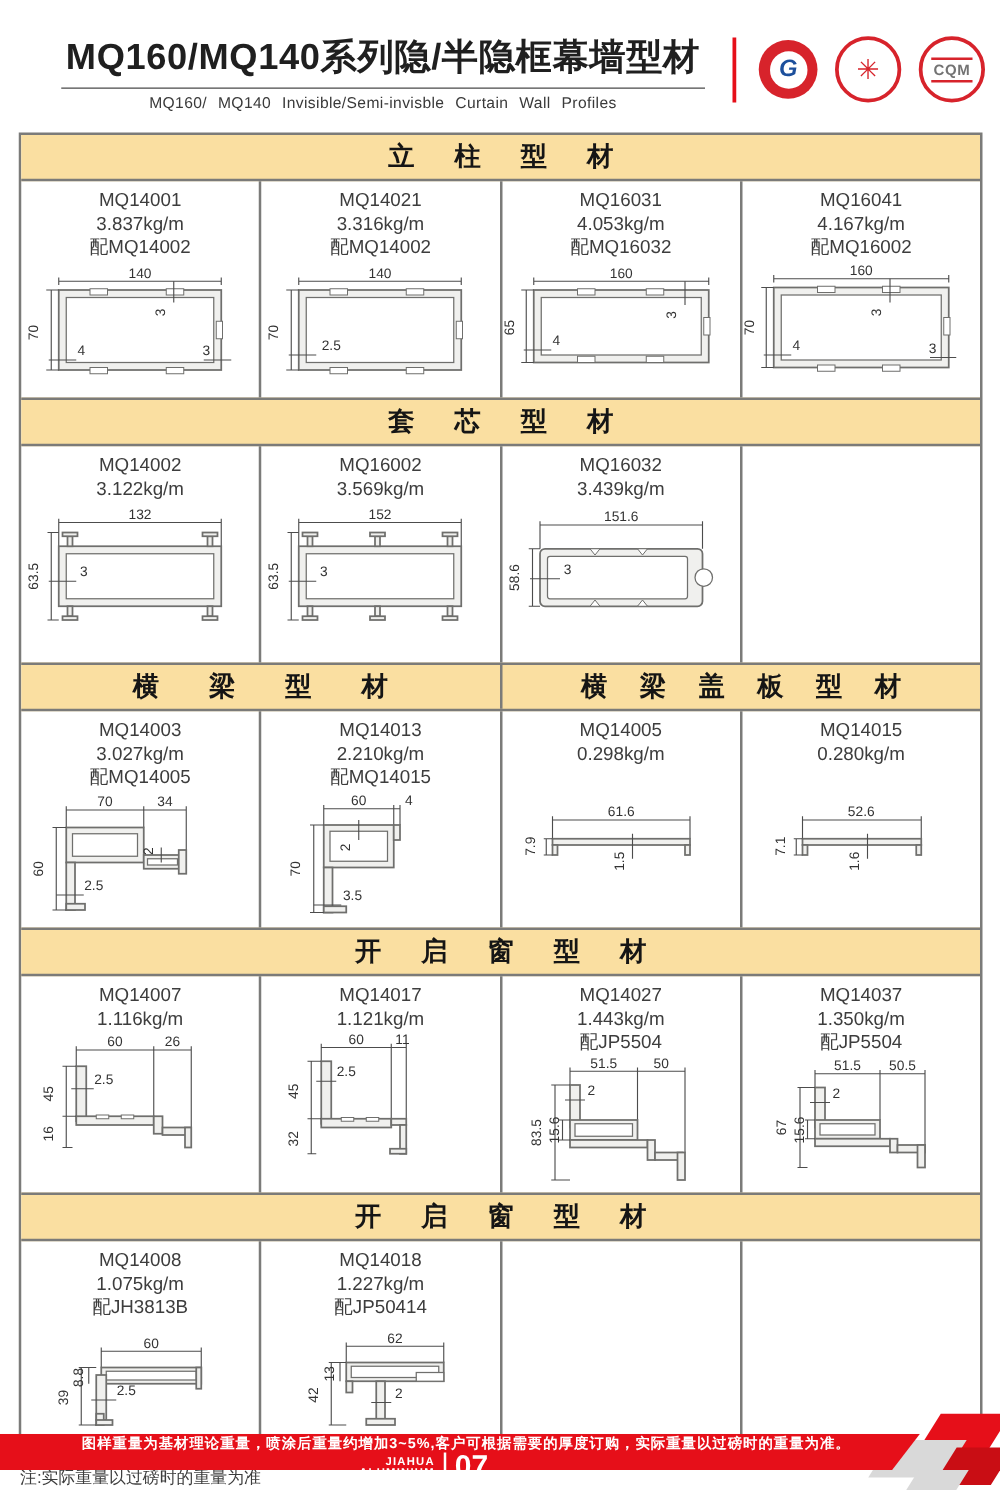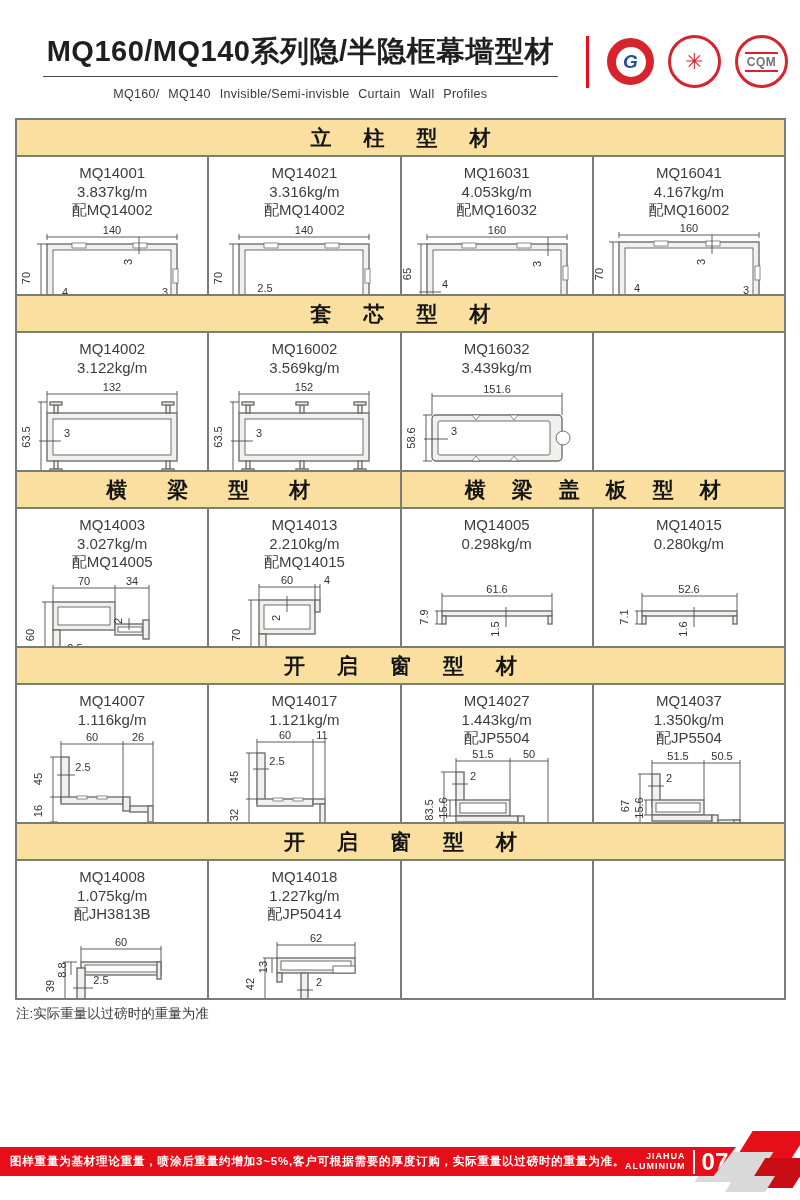--- a/index.html
+++ b/index.html
@@ -2,21 +2,21 @@
 <html><head>
 <meta charset="utf-8">
 <style>
   html,body{margin:0;padding:0;}
   body{width:800px;height:1200px;position:relative;background:#fff;overflow:hidden;
        font-family:"Liberation Sans","DejaVu Sans",sans-serif;color:#222;}
   
   .hdr{display:flex;align-items:center;justify-content:flex-end;gap:14px;padding:22px 12px 0 0;}
   .titleblock{text-align:center;}
   .title{font-size:29px;font-weight:bold;color:#1f1f1f;letter-spacing:0.5px;
-         border-bottom:1.5px solid #4a4a4a;padding:0 4px 4px 4px;margin:10px;}
+         border-bottom:1.5px solid #4a4a4a;padding:0 4px 4px 4px;margin:4px;}
   .subtitle{font-size:12.5px;font-weight:normal;color:#3a3a3a;margin-top:3px;word-spacing:5px;letter-spacing:0.3px;}
   .hdr-div{width:3px;height:52px;background:#e60f19;margin:0 4px;}
   .logo{width:47px;height:47px;border-radius:50%;position:relative;flex:0 0 auto;
         display:flex;align-items:center;justify-content:center;}
   .logo-gb{background:#d7232b;}
   .logo-gb .inner{width:30px;height:30px;border-radius:50%;background:#fff;
         display:flex;align-items:center;justify-content:center;
         font-weight:bold;font-style:italic;font-size:19px;color:#1c4f9c;}
   .logo-ring{border:3px solid #d7232b;background:#fff;}
   .logo-star{font-size:22px;color:#d7232b;line-height:1;}
@@ -26,39 +26,39 @@
   .tbl{margin:17px 14px 0 15px;border:2px solid #7b7b79;}
   .sec{background:#fadfa1;height:35px;line-height:35px;text-align:center;
        font-size:21px;font-weight:bold;color:#151515;letter-spacing:32px;text-indent:32px;
        border-bottom:2px solid #7b7b79;}
   .sec + .row + .sec, .row + .sec{border-top:2px solid #7b7b79;}
   .sec.split{display:flex;letter-spacing:normal;text-indent:0;}
   .sec.split .sh{flex:1;}
   .sec.split .sh:first-child{border-right:2px solid #7b7b79;}
   .ls40{letter-spacing:40px;text-indent:40px;}
   .ls26{letter-spacing:26px;text-indent:26px;}
-  .row{display:flex;height:137px;}
+  .row{display:flex;height:173px;}
   .cell{flex:1 1 0;border-right:2px solid #7b7b79;overflow:hidden;}
   .cell:last-child{border-right:none;}
   .ct{text-align:center;font-size:15px;line-height:18.5px;color:#3d3d3d;padding-top:7px;margin-bottom:2px;}
   svg.dr{display:block;margin:0 auto;}
   .pf{fill:#f0f0ee;stroke:#6f6f6d;stroke-width:1.4;}
   .in{fill:#fff;stroke:#6f6f6d;stroke-width:1;}
   .nz{fill:#fff;stroke:#6f6f6d;stroke-width:0.8;}
   .dl{fill:none;stroke:#4c4c4c;stroke-width:0.9;}
   svg.dr text{font-size:11px;fill:#333;}
   .dt{text-anchor:middle;}
   .sm{font-size:9.5px;}
   
   .note{margin:5px 0 0 16px;font-size:13.5px;color:#3c3c3c;}
   
   .foot{position:absolute;left:0;top:1147px;width:736px;height:29px;background:#e60f19;
         display:flex;align-items:center;justify-content:space-between;
         -webkit-clip-path:polygon(0 0,736px 0,706px 39px,0 39px);
-        clip-path:polygon(0 0,736px 0,706px 39px,0 39px);}
+        clip-path:polygon(0 0,736px 0,706px 39px,0 39px);flex-direction:column;}
   .foot-text{color:#fff;font-size:11.5px;font-weight:bold;letter-spacing:0.8px;padding-left:10px;white-space:nowrap;}
   .brand{display:flex;align-items:center;gap:7px;padding-right:58px;}
   .brand-name{color:#fff;font-weight:bold;font-size:9px;line-height:9.5px;text-align:right;letter-spacing:1px;}
   .brand-bar{width:2px;height:24px;background:#fff;}
   .brand-page{color:#fff;font-weight:bold;font-size:24px;line-height:24px;}
   .shape{position:absolute;transform:skewX(-32deg);}
   .shape.red{background:#e60f19;}
   .shape.darkred{background:#c90d14;}
   .shape.gray{background:#d9d9d9;}
 </style>

